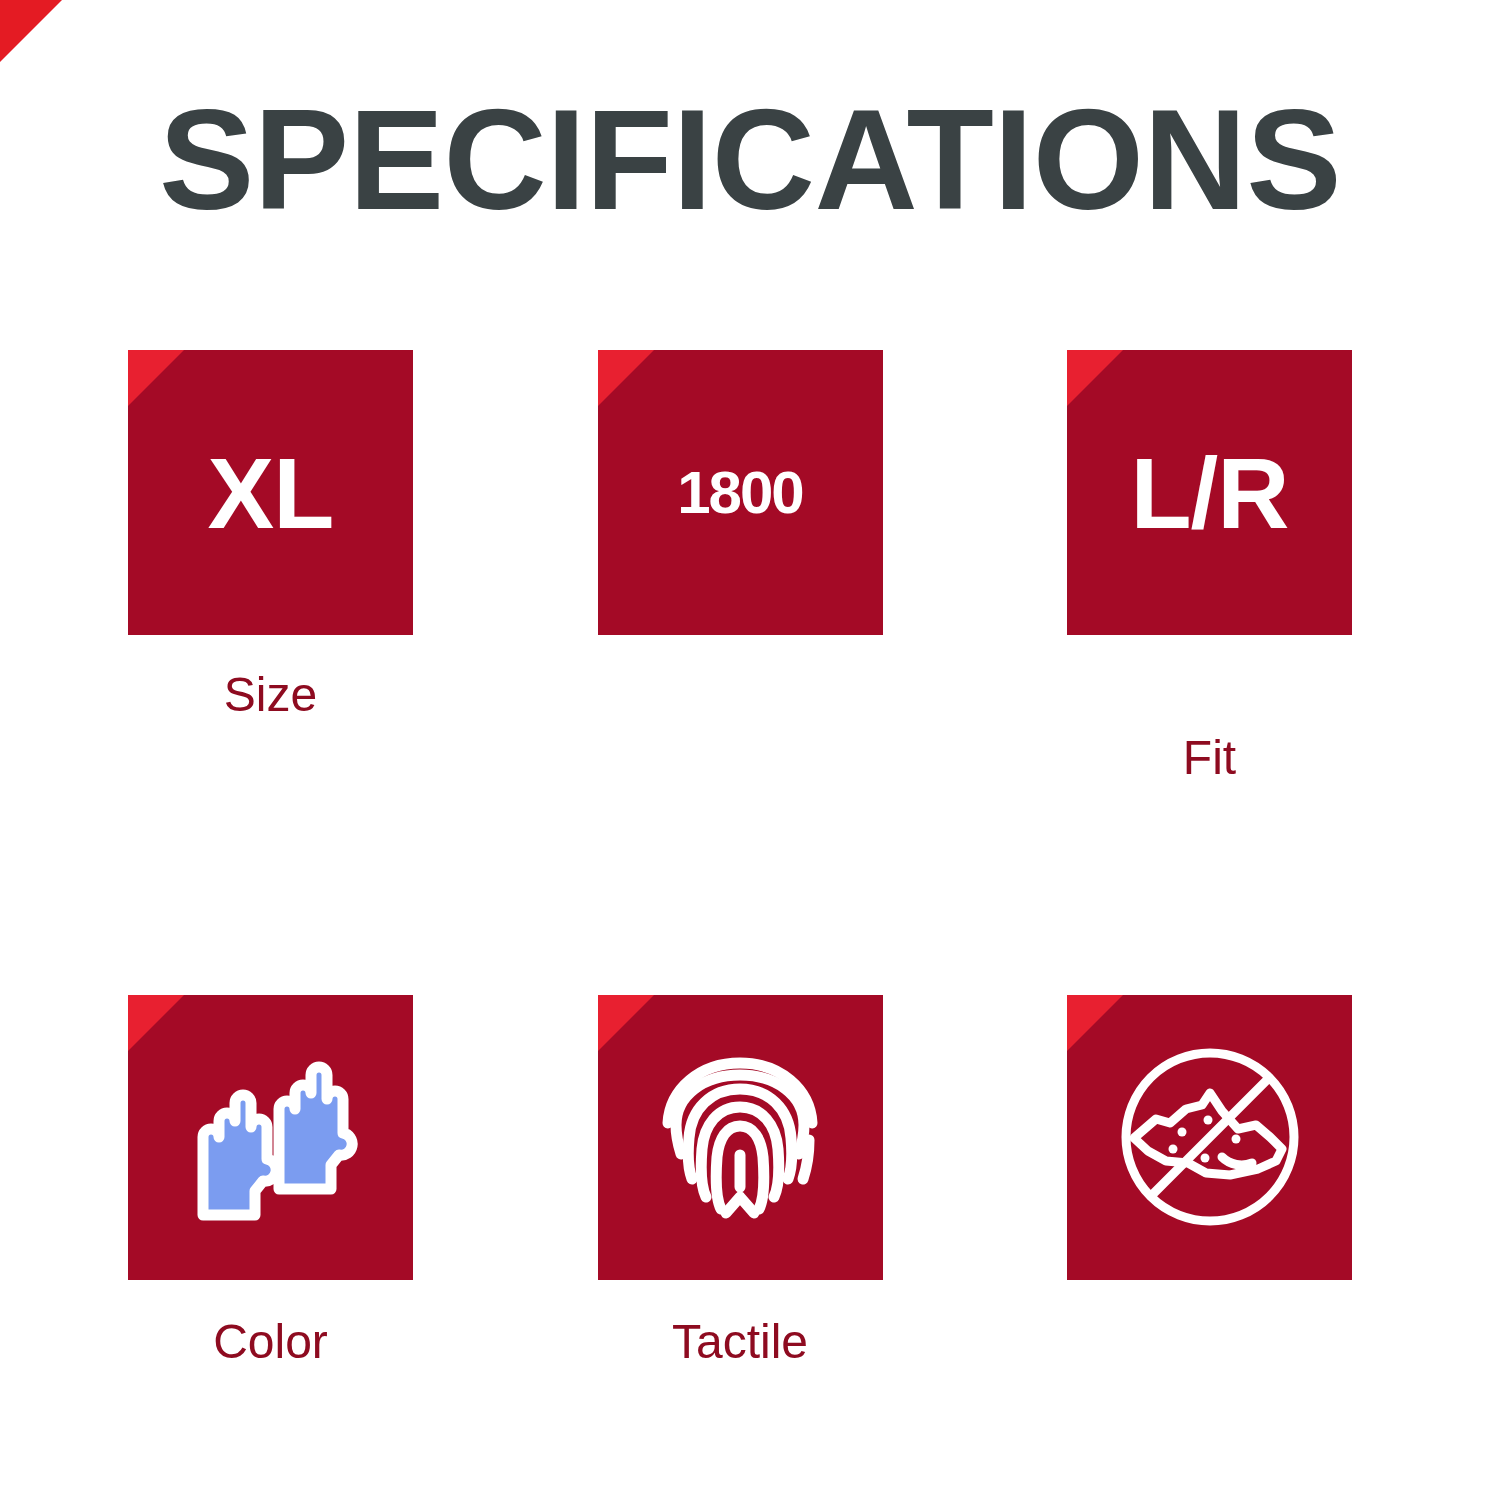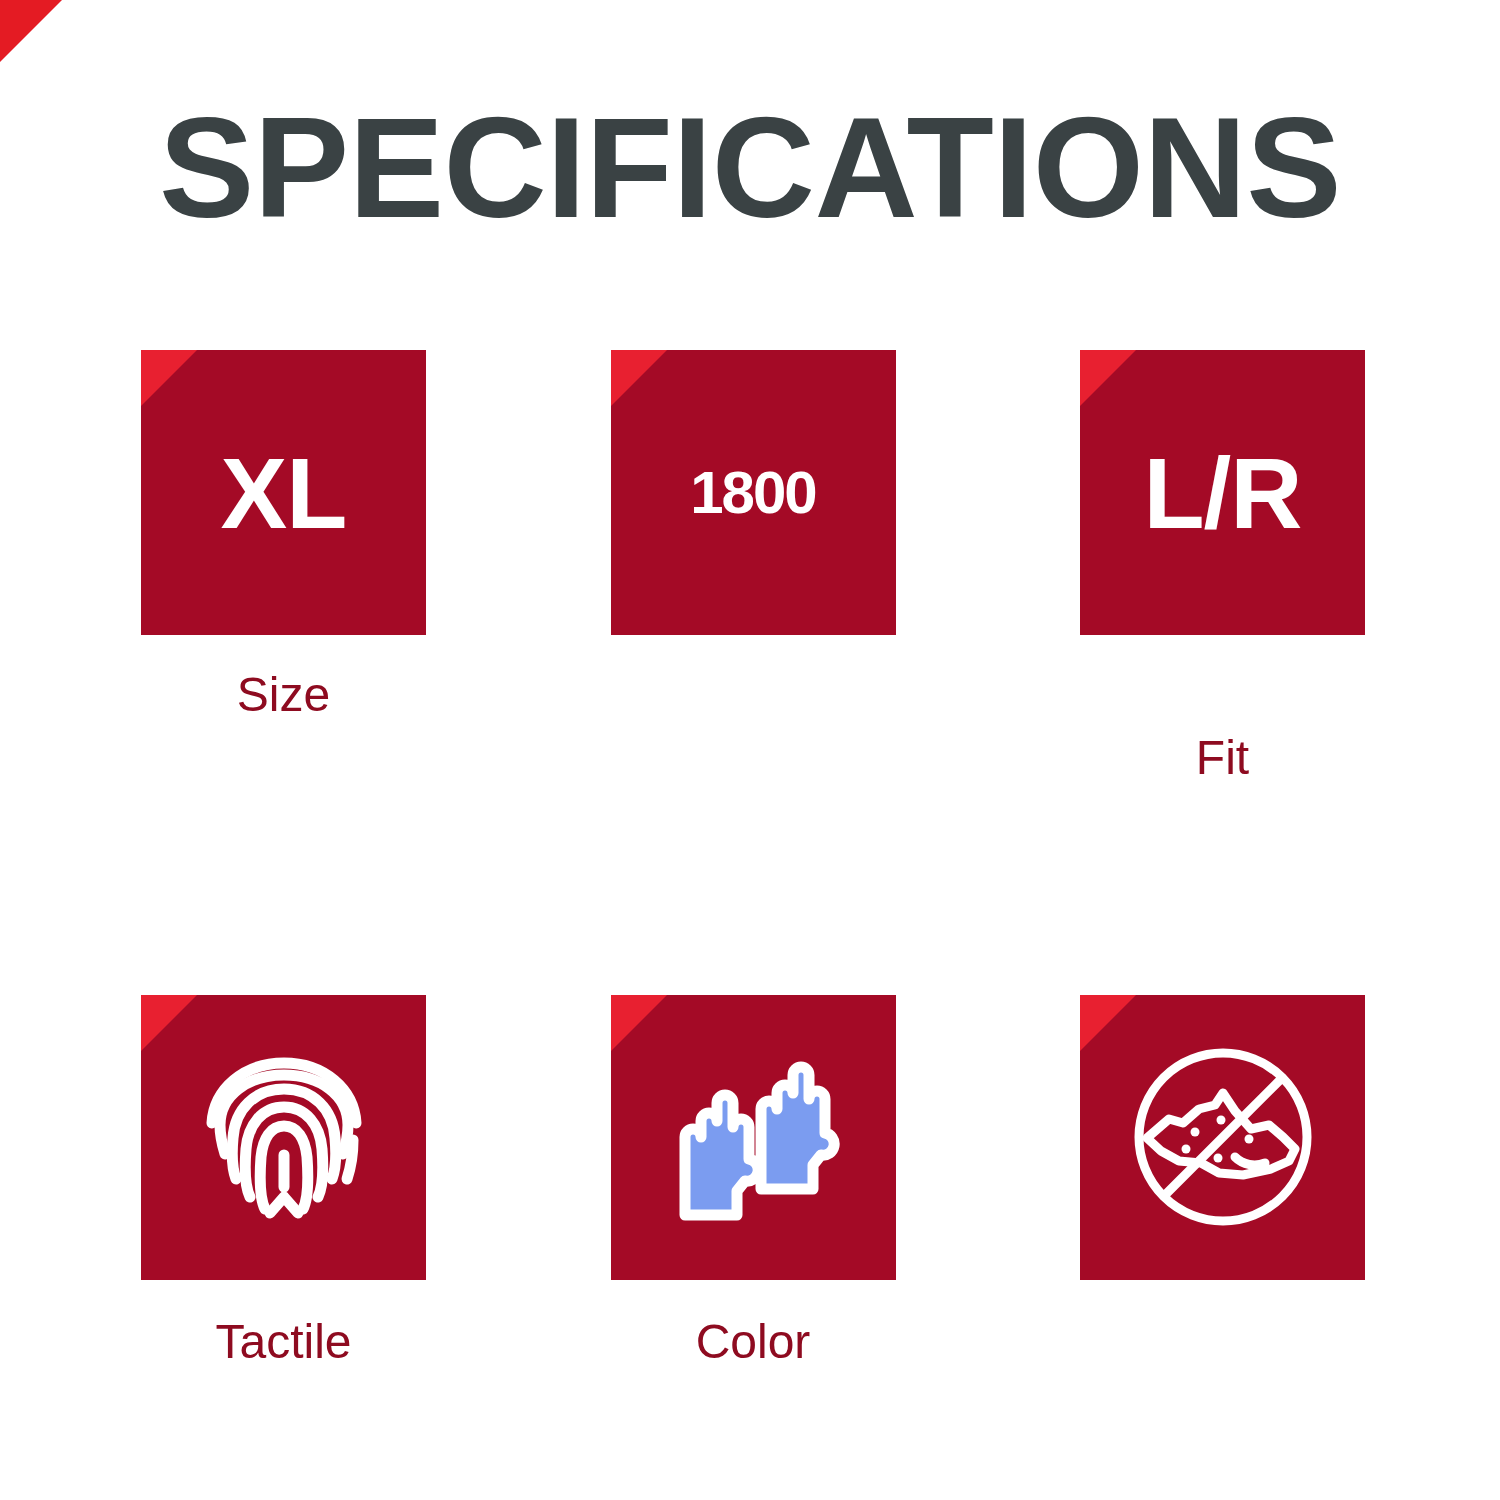--- a/index.html
+++ b/index.html
@@ -23,37 +23,37 @@
     width: 0;
     height: 0;
     border-top: 62px solid #E41B23;
     border-right: 62px solid transparent;
     z-index: 5;
   }
 
   
   #page-title {
     position: absolute;
-    top: 96px;
+    top: 88px;
     left: 0;
     width: 1500px;
     text-align: center;
     font-size: 143px;
     line-height: 1.0;
     font-weight: bold;
     letter-spacing: -0.5px;
     color: #3A4244;
     white-space: nowrap;
   }
 
   
   #spec-grid {
     position: absolute;
     top: 350px;
-    left: 141px;
+    left: 128px;
     width: 1224px;
   }
   .spec-row {
     display: flex;
     flex-direction: row;
     justify-content: space-between;
     align-items: flex-start;
   }
   .spec-row.row-2 {
     margin-top: 205px;
@@ -159,79 +159,79 @@
       <div class="spec-card">
         <div class="card-corner"></div>
         <div class="card-value">L/R</div>
       </div>
       <div class="spec-label"><br><span>Fit</span></div>
     </div>
 
   </div>
 
   <div class="spec-row row-2">
+
+    <div class="spec-cell">
+      <div class="spec-card">
+        <div class="card-corner"></div>
+        <div class="card-icon-wrap">
+          <svg viewBox="0 0 200 200" fill="#7B9CF0" stroke="#ffffff" stroke-width="11" stroke-linecap="round" stroke-linejoin="round">
+
+            <path d="M108 152
+                     L108 72
+                     a8 8 0 0 1 16 0
+                     L124 56
+                     a8 8 0 0 1 16 0
+                     L140 38
+                     a8 8 0 0 1 16 0
+                     L156 62
+                     a8 8 0 0 1 16 0
+                     L172 96
+                     a11 11 0 0 1 -4 22
+                     L160 128
+                     L160 152
+                     Z"></path>
+
+            <path d="M72 178
+                     L72 100
+                     a8 8 0 0 1 16 0
+                     L88 84
+                     a8 8 0 0 1 16 0
+                     L104 66
+                     a8 8 0 0 1 16 0
+                     L120 90
+                     a8 8 0 0 1 16 0
+                     L136 122
+                     a11 11 0 0 1 -4 22
+                     L124 154
+                     L124 178
+                     Z" transform="translate(-40,0)"></path>
+          </svg>
+        </div>
+      </div>
+      <div class="spec-label">Color</div>
+    </div>
 
     <div class="spec-cell">
       <div class="spec-card">
         <div class="card-corner"></div>
         <div class="card-icon-wrap">
           <svg viewBox="0 0 200 200" fill="none" stroke="#ffffff" stroke-width="11" stroke-linecap="round" stroke-linejoin="round">
             <path d="M28 86 C30 52 60 26 100 26 C140 26 170 52 172 86"></path>
             <path d="M41 117 C37 104 36 95 36 88 C36 58 64 38 100 38 C136 38 164 58 164 88 C164 95 163 104 159 117"></path>
             <path d="M52 142 C47 129 48 112 49 101 C51 72 71 52 100 52 C129 52 149 72 151 101 C152 112 153 129 148 142"></path>
             <path d="M66 160 C60 148 61 125 62 112 C64 88 78 70 100 70 C122 70 136 88 138 112 C139 125 140 148 134 160"></path>
             <path d="M81 172 C75 160 76 134 77 120 C79 101 87 89 100 89 C113 89 121 101 123 120 C124 134 125 160 119 172"></path>
             <path d="M100 118 L100 150"></path>
             <path d="M86 176 L100 160 L114 176"></path>
             <path d="M169 103 C169 117 167 130 163 142"></path>
           </svg>
         </div>
       </div>
       <div class="spec-label">Tactile</div>
-    </div>
-
-    <div class="spec-cell">
-      <div class="spec-card">
-        <div class="card-corner"></div>
-        <div class="card-icon-wrap">
-          <svg viewBox="0 0 200 200" fill="#7B9CF0" stroke="#ffffff" stroke-width="11" stroke-linecap="round" stroke-linejoin="round">
-
-            <path d="M108 152
-                     L108 72
-                     a8 8 0 0 1 16 0
-                     L124 56
-                     a8 8 0 0 1 16 0
-                     L140 38
-                     a8 8 0 0 1 16 0
-                     L156 62
-                     a8 8 0 0 1 16 0
-                     L172 96
-                     a11 11 0 0 1 -4 22
-                     L160 128
-                     L160 152
-                     Z"></path>
-
-            <path d="M72 178
-                     L72 100
-                     a8 8 0 0 1 16 0
-                     L88 84
-                     a8 8 0 0 1 16 0
-                     L104 66
-                     a8 8 0 0 1 16 0
-                     L120 90
-                     a8 8 0 0 1 16 0
-                     L136 122
-                     a11 11 0 0 1 -4 22
-                     L124 154
-                     L124 178
-                     Z" transform="translate(-40,0)"></path>
-          </svg>
-        </div>
-      </div>
-      <div class="spec-label">Color</div>
     </div>
 
     <div class="spec-cell">
       <div class="spec-card">
         <div class="card-corner"></div>
         <div class="card-icon-wrap">
           <svg viewBox="0 0 200 200" fill="none" stroke="#ffffff" stroke-width="9" stroke-linecap="round" stroke-linejoin="round">
             <circle cx="100" cy="100" r="84"></circle>
             <line x1="159" y1="41" x2="41" y2="159"></line>
             <path d="M24 101

